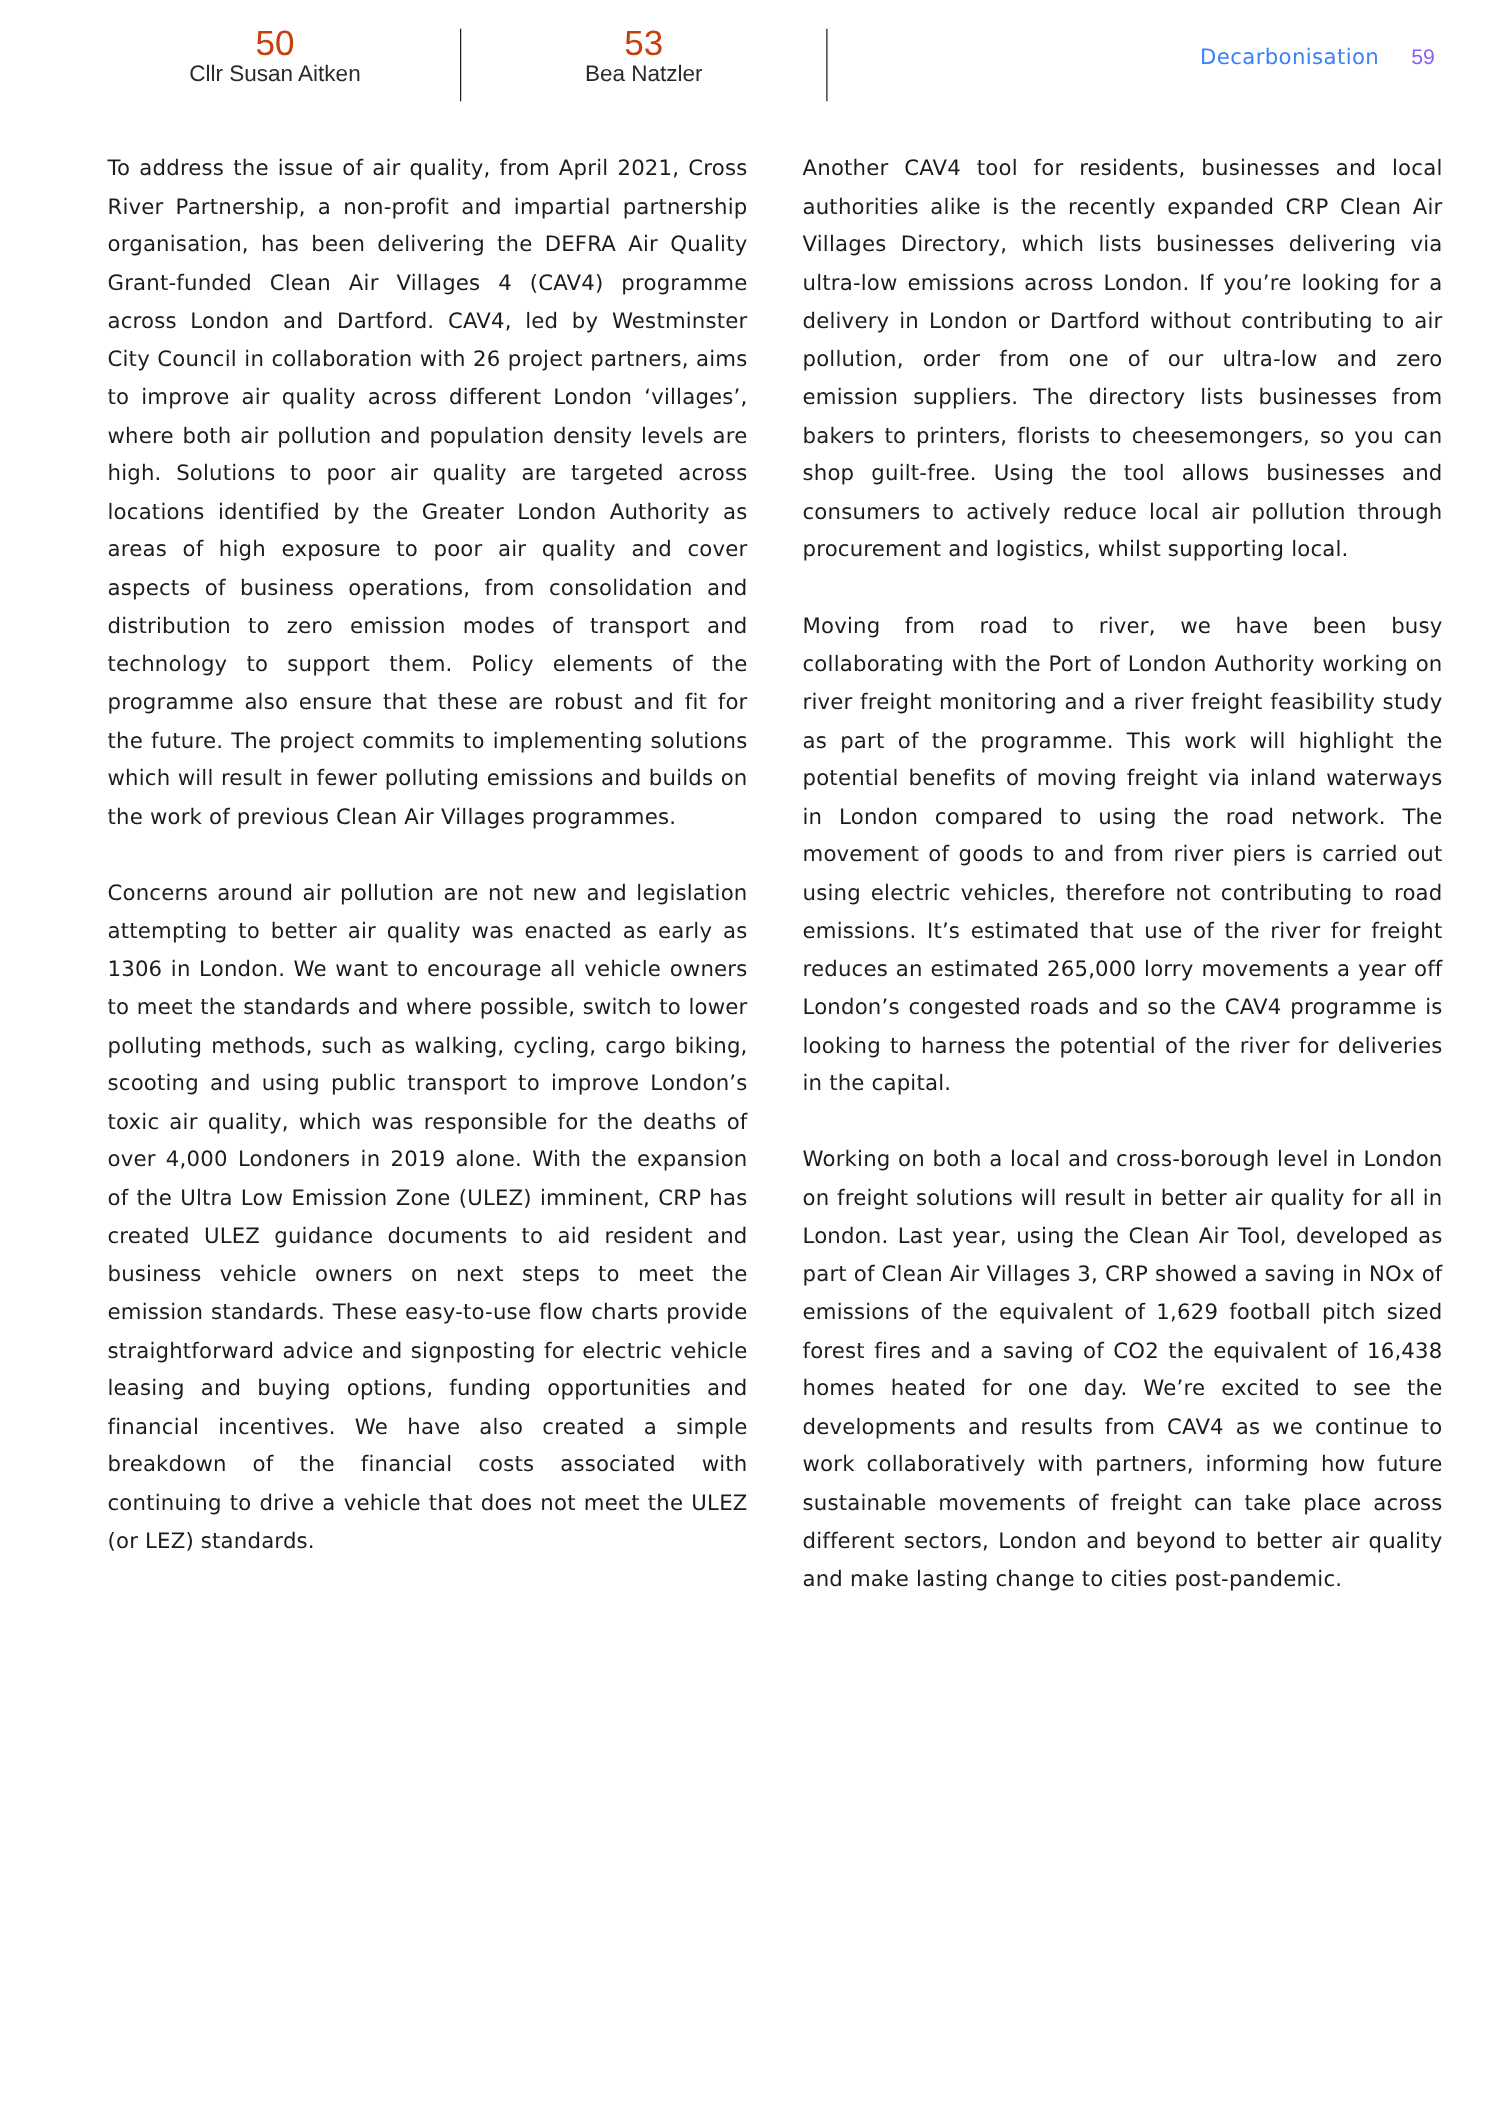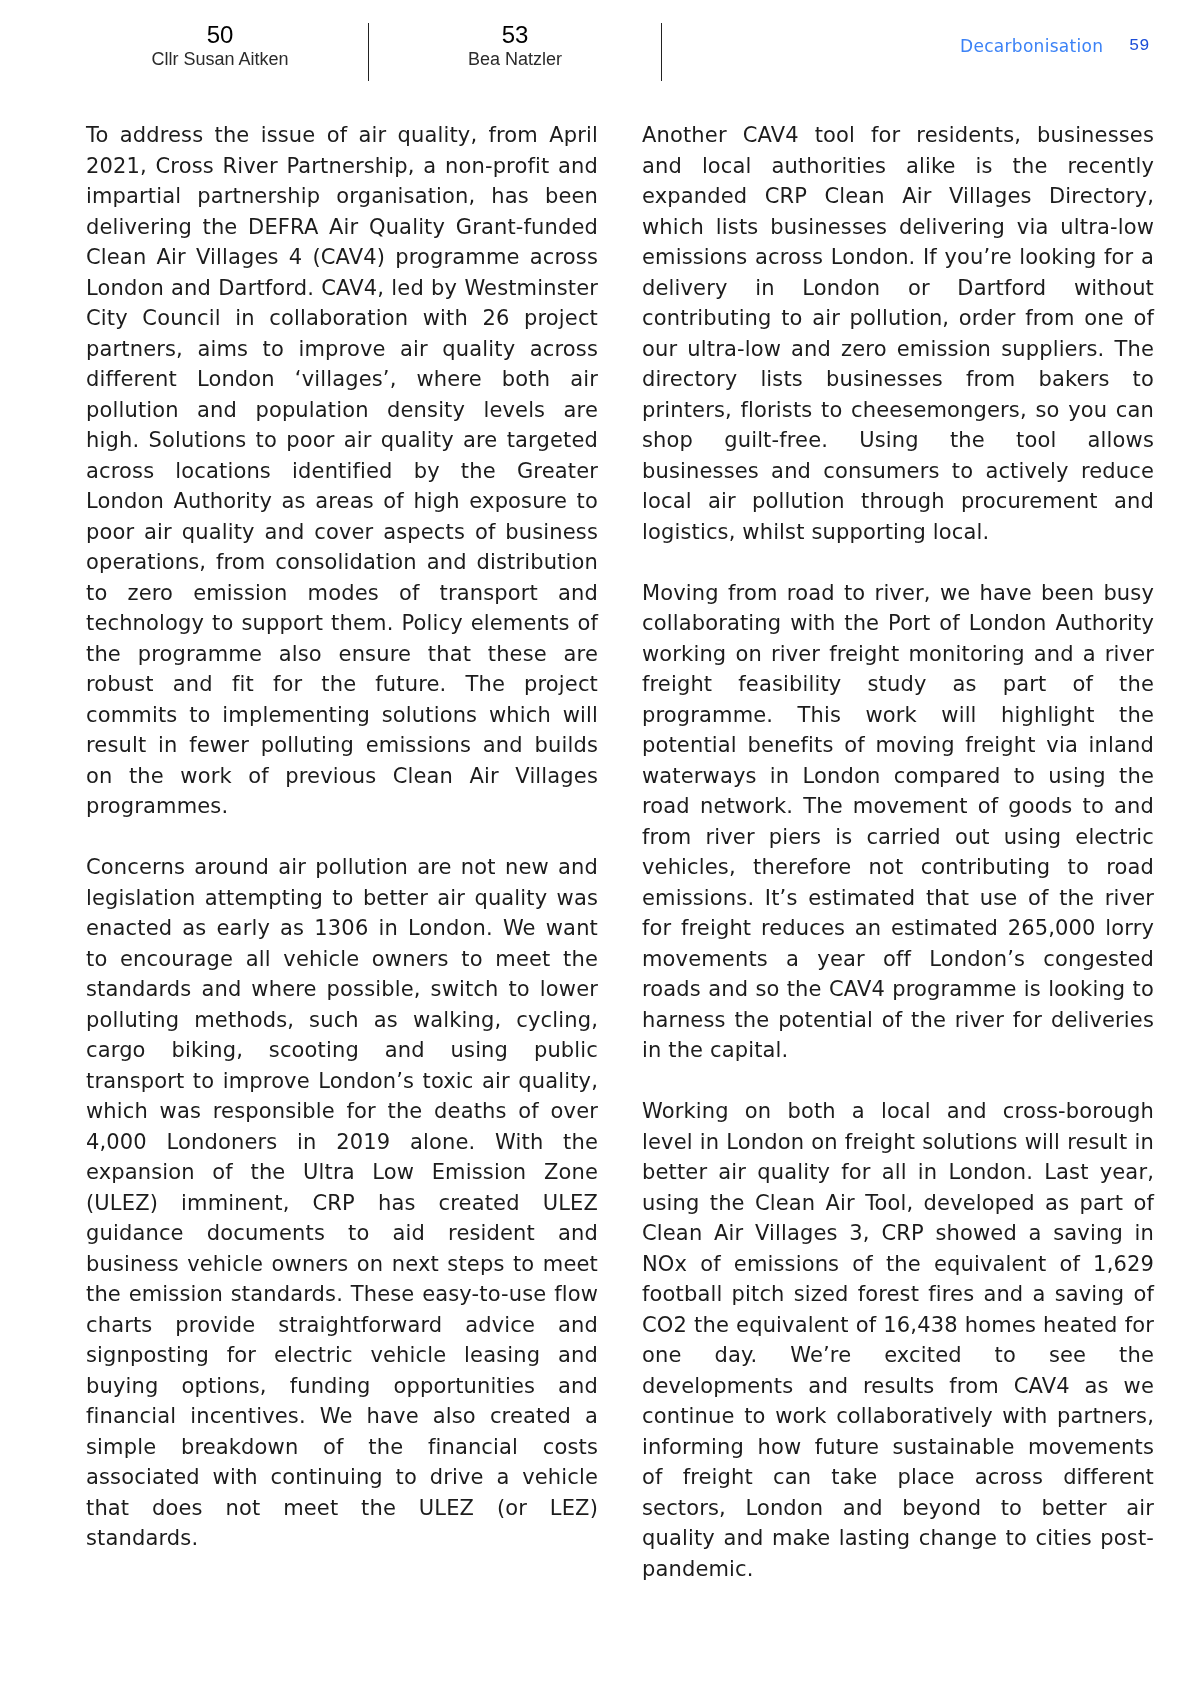--- a/index.html
+++ b/index.html
@@ -16,23 +16,23 @@
       width: 1200px; height: 100px;
     }
     .ref {
       position: absolute;
       top: 22px;
       text-align: center;
     }
     .ref .num {
       display: block;
       font-family: "Liberation Sans", sans-serif;
-      font-size: 24px;
+      font-size: 28px;
       line-height: 26px;
-      color: #000000;
+      color: #c2410c;
     }
     .ref .name {
       display: block;
       font-family: "Liberation Sans", sans-serif;
       font-size: 18px;
       line-height: 18px;
       color: #2a2a2a;
       margin-top: 2px;
     }
     .ref-1 { left: 110px; width: 220px; }
@@ -53,30 +53,30 @@
       left: 960px;
       font-family: "DejaVu Sans", sans-serif;
       font-size: 17px;
       color: #3b82f6;
       letter-spacing: 0.3px;
     }
     .page-number {
       position: absolute;
       top: 36px;
       left: 1129px;
-      font-family: Liberation Mono, monospace;
+      font-family: Liberation Sans, sans-serif;
       font-size: 17px;
-      color: #1d4ed8;
+      color: #8b5cf6;
     }
     .column {
       position: absolute;
       top: 120px;
       width: 512px;
       font-family: "DejaVu Sans", sans-serif;
-      font-size: 21px;
+      font-size: 17px;
       line-height: 30.5px;
       text-align: justify;
       color: #1c1c1c;
       letter-spacing: 0.15px;
     }
     .col-left { left: 86px; }
     .col-right { left: 642px; }
     .column p { margin-bottom: 30.5px; hyphens: manual; }
     .column p:last-child { margin-bottom: 0; }
   </style>

